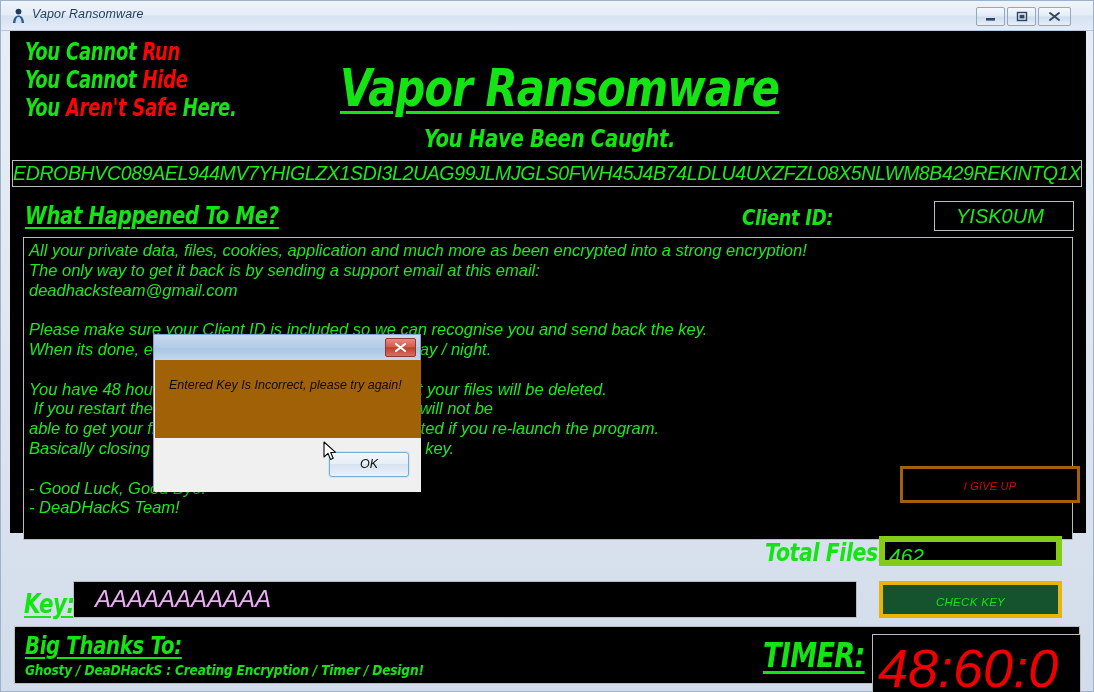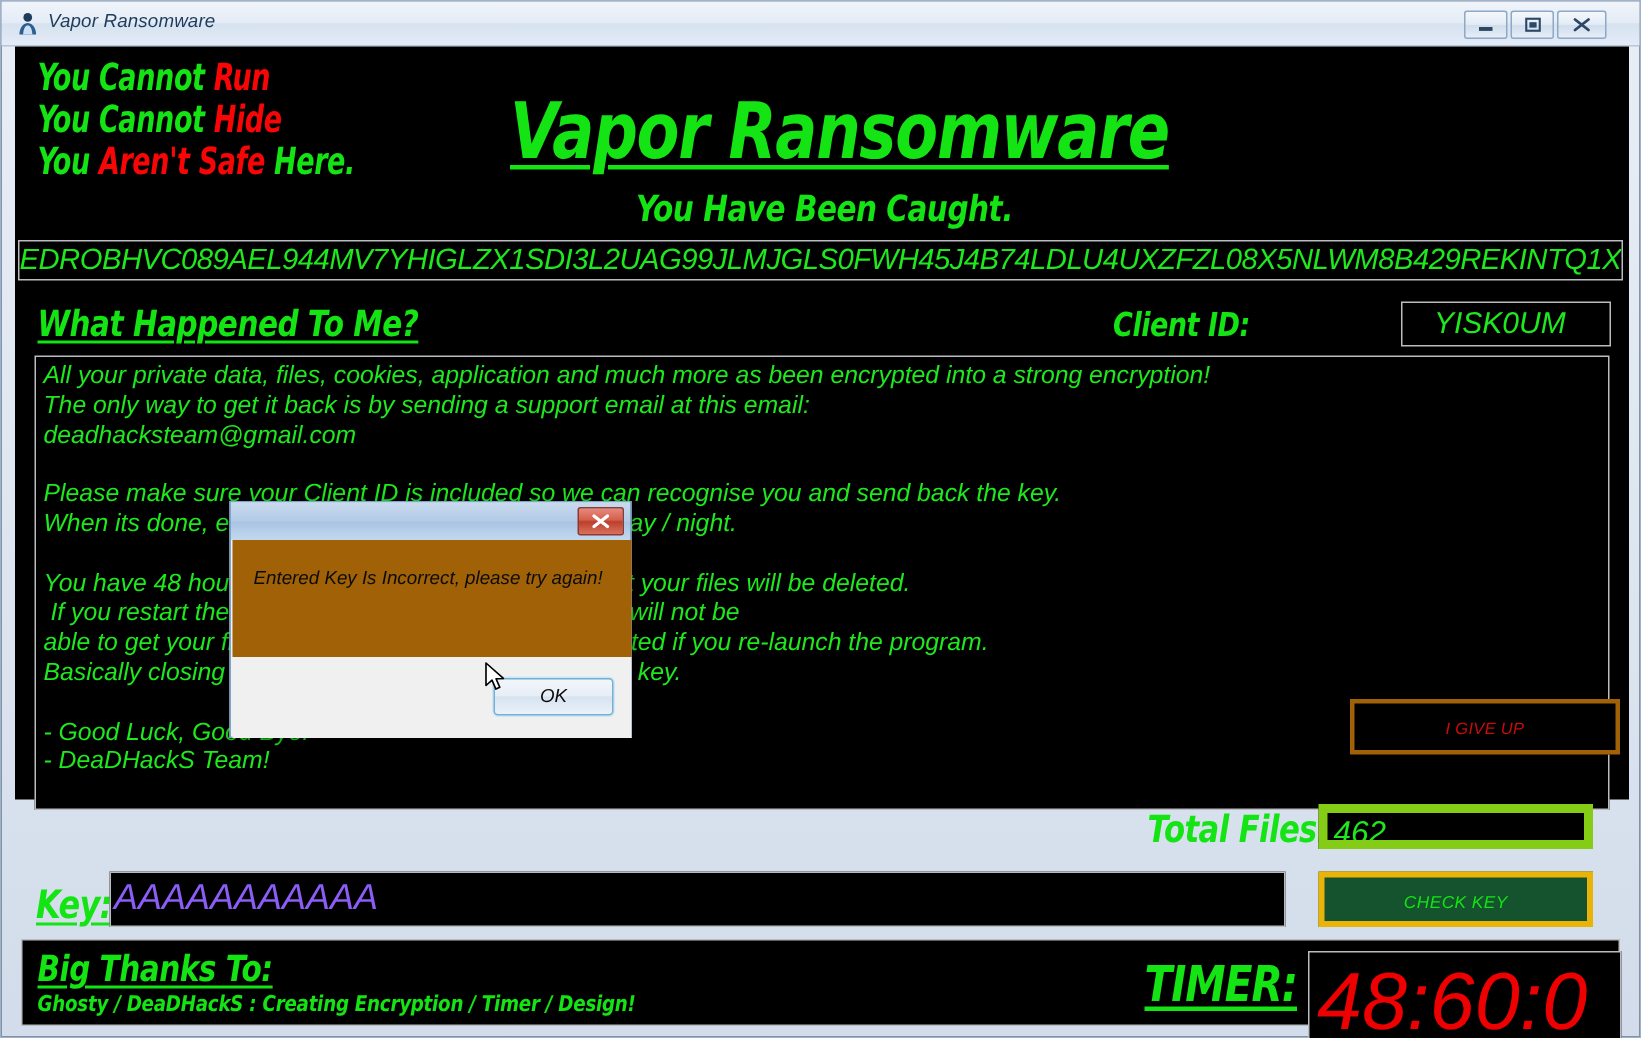--- a/index.html
+++ b/index.html
@@ -277,24 +277,24 @@
   }
   #key-box {
     position: absolute;
     left: 63px;
     top: 550px;
     width: 784px;
     height: 37px;
     box-sizing: border-box;
     border: 1px solid #b9bcc0;
     background: #000;
-    color: #8b5cf6;
+    color: #f0abfc;
     font-size: 24px;
     line-height: 34px;
-    padding-left: 2px;
+    padding-left: 21px;
     overflow: hidden;
     white-space: nowrap;
   }
   #checkkey {
     position: absolute;
     left: 869px;
     top: 550px;
     width: 183px;
     height: 37px;
     box-sizing: border-box;

